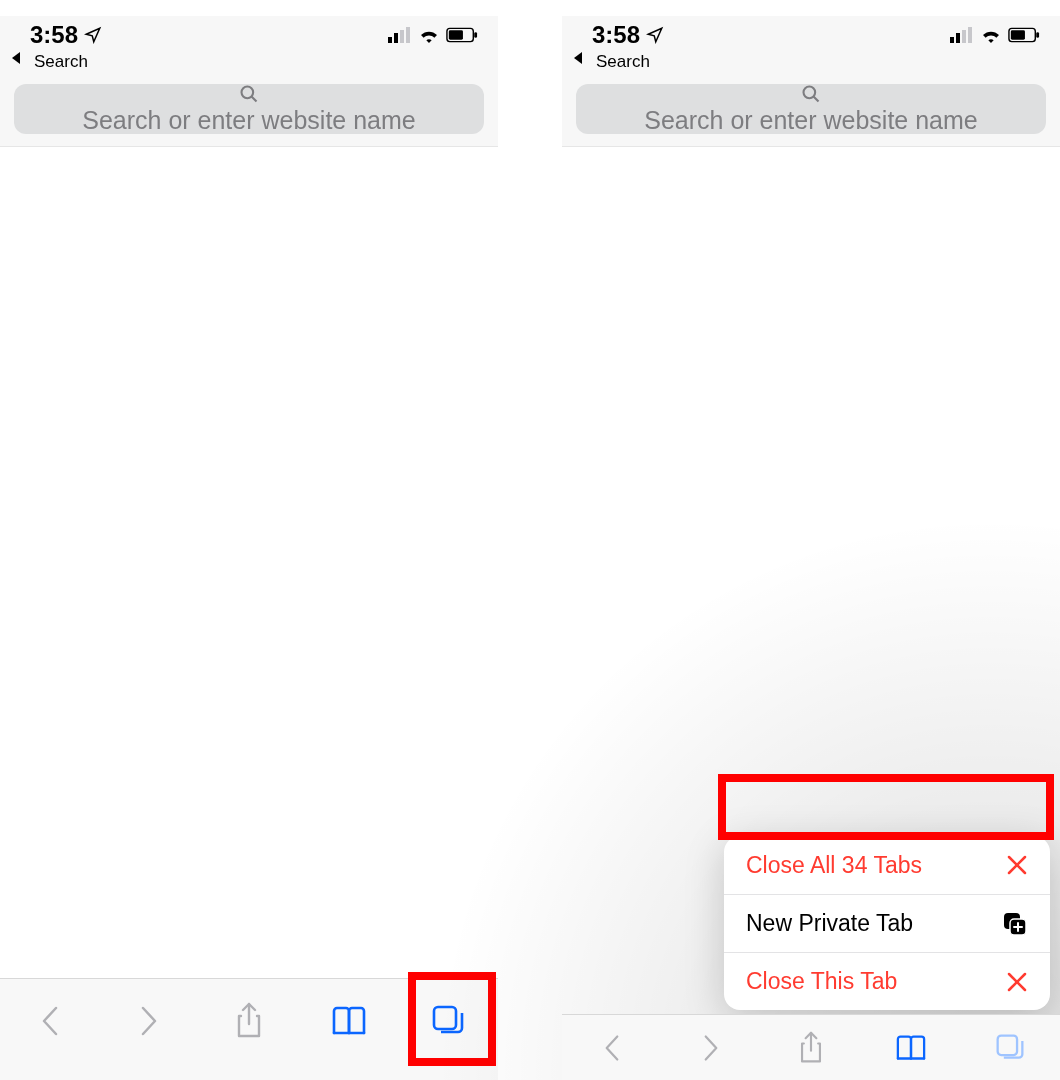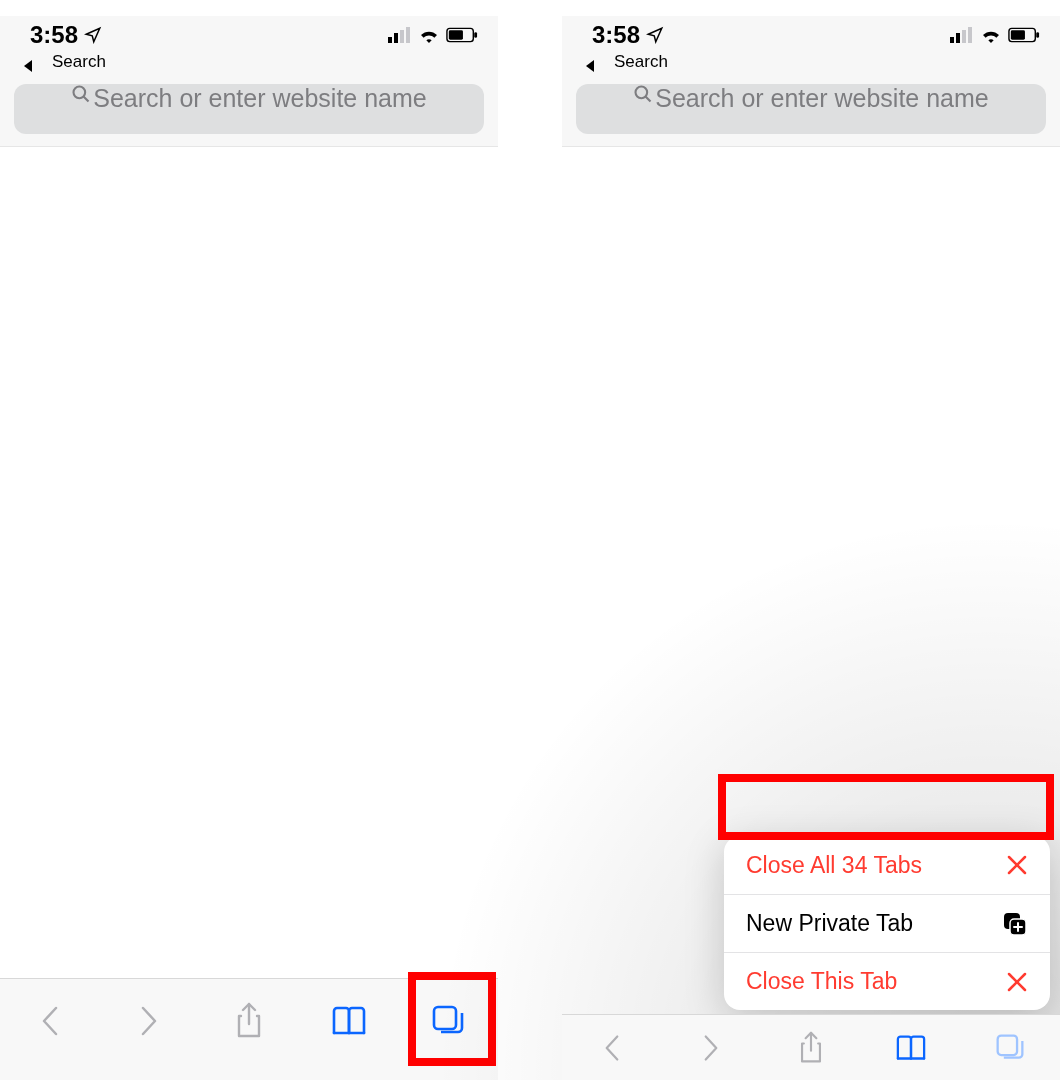--- a/index.html
+++ b/index.html
@@ -28,34 +28,34 @@
 
   .statusbar {
     display:flex; align-items:center; justify-content:space-between;
     height:36px; padding:2px 20px 0 30px;
     font-size:24px; font-weight:600;
   }
   .status-left { display:flex; align-items:center; gap:6px; }
   .status-right { display:flex; align-items:center; gap:6px; }
 
   .backapp {
-    display:flex; align-items:flex-end; gap:18px;
+    display:flex; align-items:flex-start; gap:12px;
     font-size:17px; font-weight:400;
     padding:0 0 6px 12px;
-    margin-left:12px;
   }
 
   .addressbar {
     margin:6px 14px 12px 14px;
     height:50px;
     background:#dedfe0;
     border-radius:12px;
-    display:flex; align-items:flex-start; justify-content:center;
+    display:flex; align-items:center; justify-content:center;
     color:#7d7d80; font-size:25px;
     gap:2px;
+    flex-direction:column;
   }
 
   .content { flex:1; }
 
   
   .toolbar {
     position:absolute; left:0; right:0; bottom:0;
     border-top:1px solid #d8d8d8;
     background:#f8f8f8;
     display:flex; justify-content:space-around; align-items:center;

